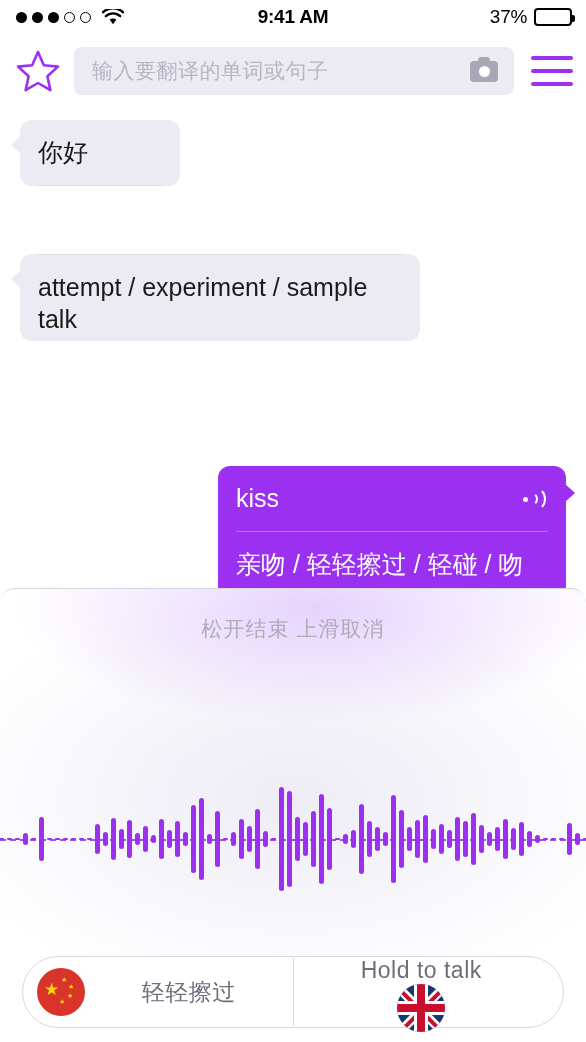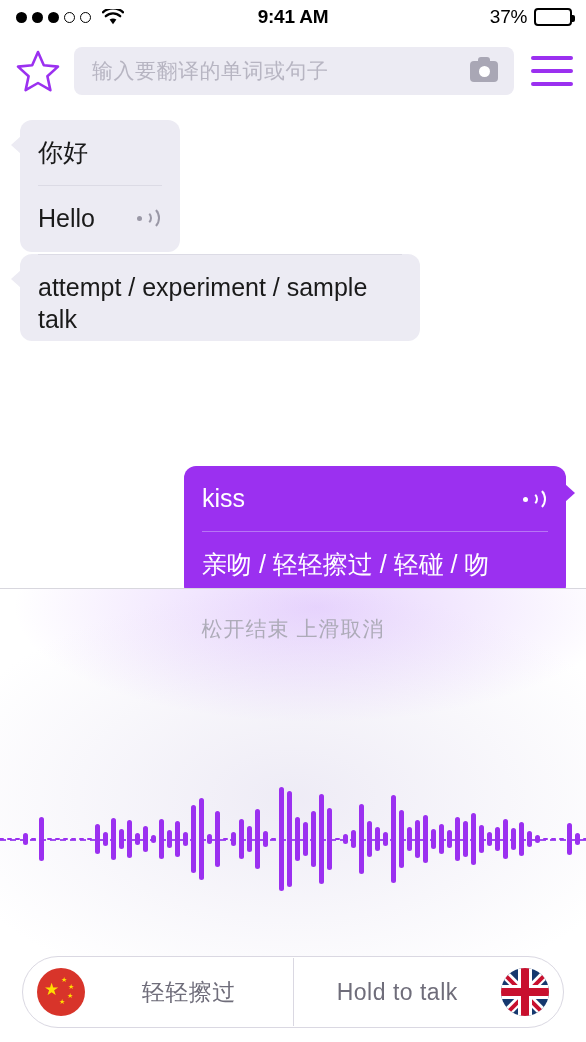--- a/index.html
+++ b/index.html
@@ -124,20 +124,21 @@
   .bubble.right .snd .ar1, .bubble.right .snd .ar2 { border-right-color:#ffffff; }
 
   
   .overlay {
     position:absolute; left:0; top:588px; width:586px; height:454px;
     border-top:1px solid #d8d7de;
     background:
       radial-gradient(ellipse 420px 160px at 54% 4%, rgba(186,130,250,0.34) 0%, rgba(186,130,250,0.0) 72%),
       radial-gradient(ellipse 520px 300px at 50% 46%, rgba(235,232,244,0.85) 0%, rgba(255,255,255,0) 70%),
       #ffffff;
+    border-radius: 15px;
   }
   .hint {
     position:absolute; top:26px; left:0; width:586px;
     text-align:center; font-size:21px; color:#adabb8; letter-spacing:1px;
   }
   .recog {
     position:absolute; top:98px; left:0; width:586px;
     text-align:center; font-size:28px; color:#1a1a1a; letter-spacing:0.5px;
   }
   .wave {
@@ -156,21 +157,21 @@
   
   .talkbar {
     position:absolute; left:22px; bottom:14px; width:542px; height:72px;
     border:1.5px solid #dad8e2; border-radius:36px;
     display:flex; background:#ffffff;
   }
   .talk-half {
     flex:1; display:flex; align-items:center; position:relative;
   }
   .talk-half.l { justify-content:flex-start; padding-left:14px; }
-  .talk-half.r { justify-content:space-between; padding-right:14px; }
+  .talk-half.r { justify-content:space-between; padding-right:14px;flex-direction:column; }
   .divider {
     width:1px; background:#dad8e2; margin:1px 0;
   }
   .talk-label { flex:1; text-align:center; font-size:23px; color:#6f6d7a; letter-spacing:0.5px; }
 
   .flag { width:48px; height:48px; border-radius:50%; flex:0 0 auto; overflow:hidden; position:relative; }
 
   
   .flag.cn { background:#d8342a; }
   .star-cn { position:absolute; color:#ffde00; line-height:1; }
@@ -239,36 +240,28 @@
     <span class="menu-bar"></span>
     <span class="menu-bar"></span>
   </div>
 </div>
 
 <div class="chat">
 
   <div class="bubble left" style="left:20px; top:12px; width:160px;">
     <div class="b-src">你好</div>
     <div class="b-div"></div>
-    <div class="b-trg">
-      <span>Hello</span>
-      <span class="snd">
-        <span class="pt"></span>
-          <span class="ar1"></span>
-          <span class="ar2"></span>
-      </span>
-    </div>
   </div>
 
   <div class="bubble left" style="left:20px; top:146px; width:400px;">
     <div class="b-div"></div>
     <div class="b-trg b-trg-multi">attempt / experiment / sample talk</div>
   </div>
 
-  <div class="bubble right" style="right:20px; top:358px; width:382px;">
+  <div class="bubble right" style="right:20px; top:358px; width:348px;">
     <div class="b-src b-row">
       <span>kiss</span>
       <span class="snd">
         <span class="pt"></span>
           <span class="ar1"></span>
           <span class="ar2"></span>
       </span>
     </div>
     <div class="b-div"></div>
     <div class="b-trg">亲吻 / 轻轻擦过 / 轻碰 / 吻</div>

